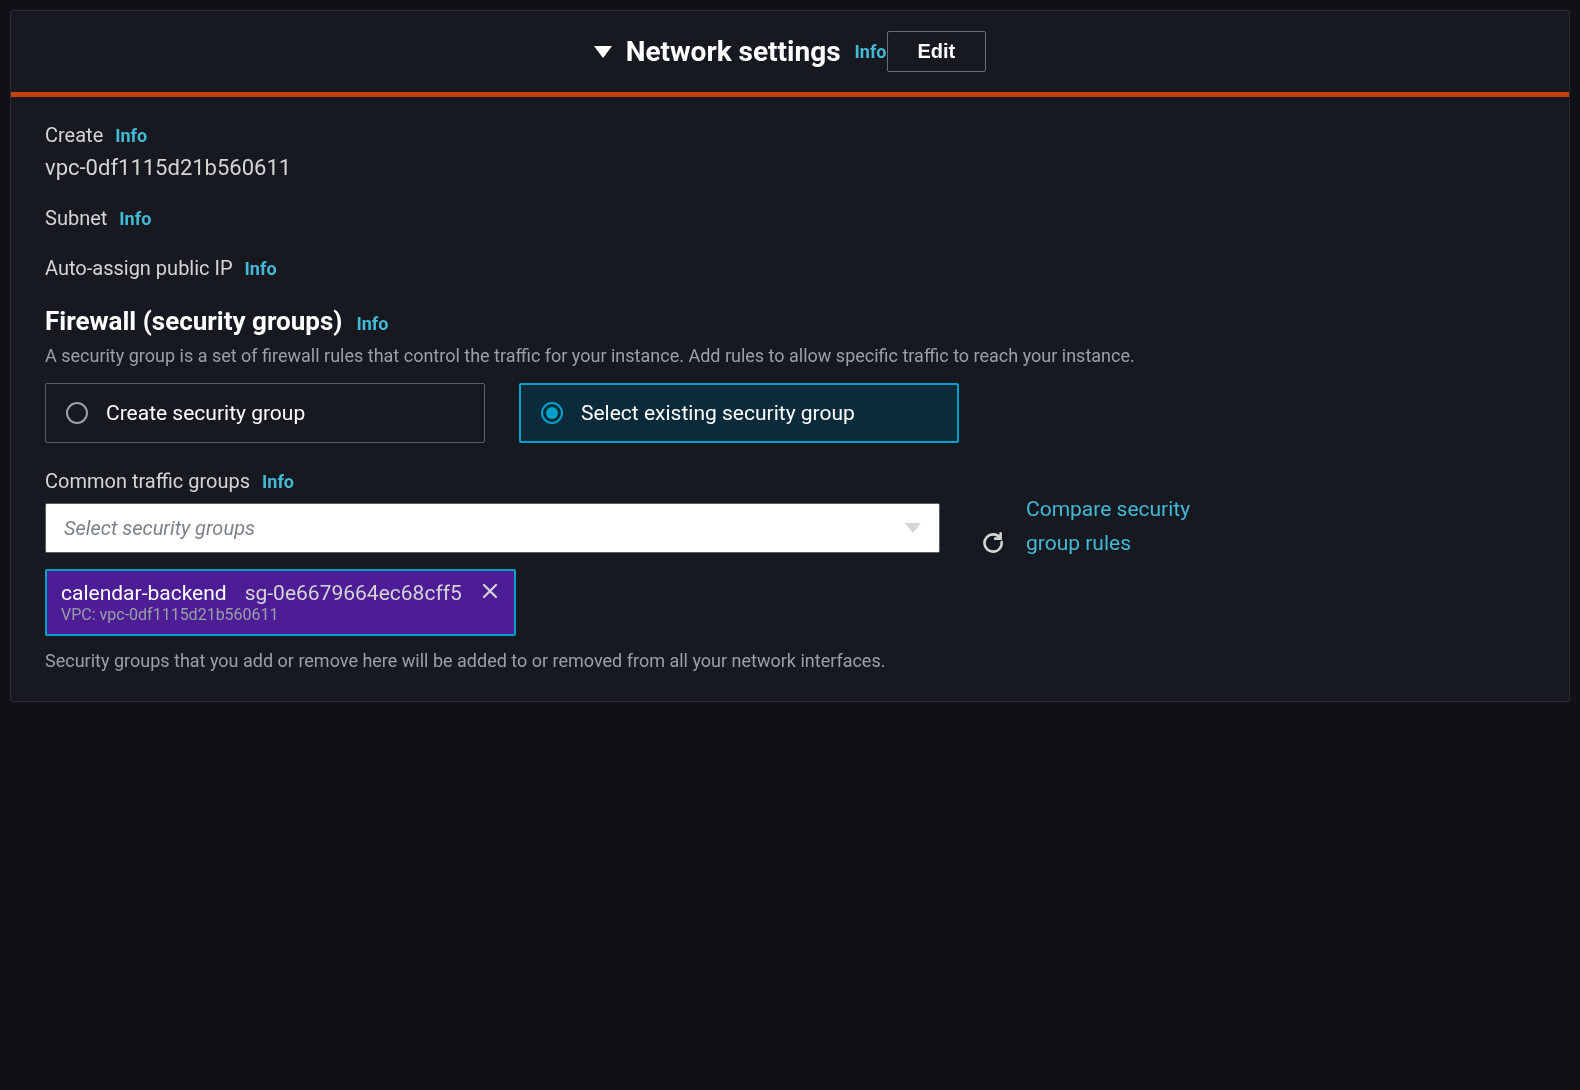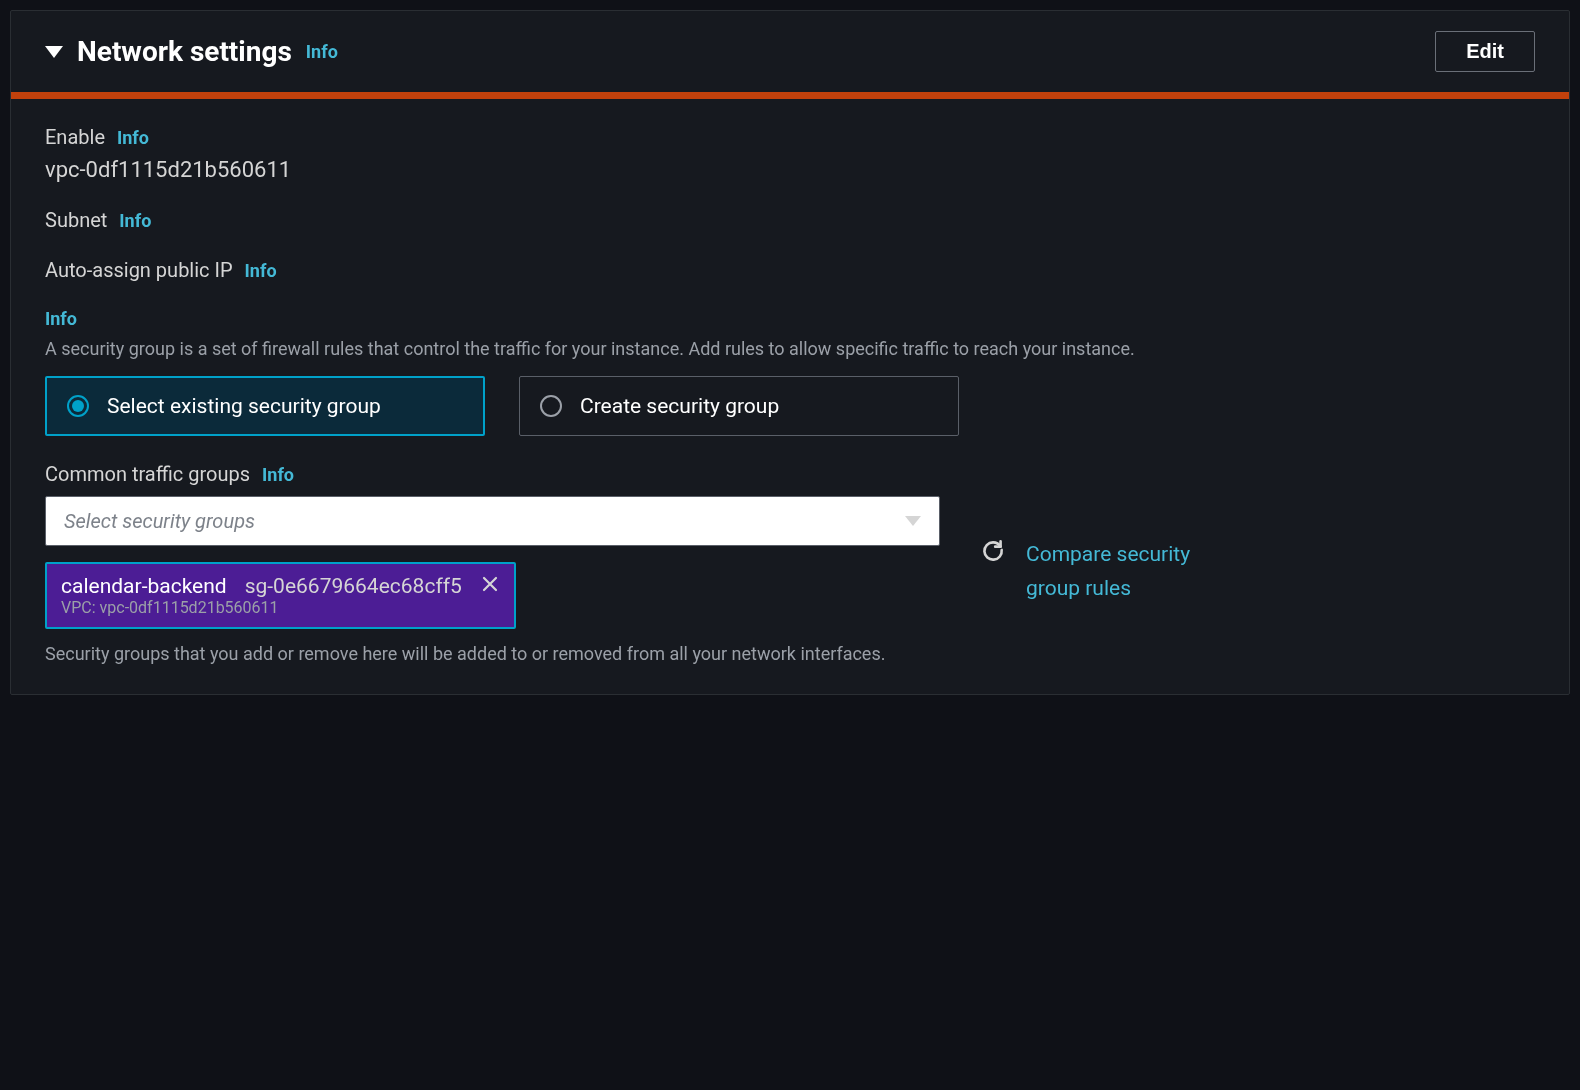--- a/index.html
+++ b/index.html
@@ -14,23 +14,23 @@
       padding: 10px;
     }
     .panel {
       background: #16191f;
       border: 1px solid #2a2e33;
       border-radius: 2px;
     }
     .panel-header {
       display: flex;
       align-items: center;
-      justify-content: space-between;
+      justify-content: center;
       padding: 20px 34px;
-      border-bottom: 7px solid #c2410c;
+      border-bottom: 5px solid #c2410c;
     }
     .panel-header-left {
       display: flex;
       align-items: center;
       gap: 14px;
     }
     .collapse-icon {
       width: 0;
       height: 0;
       border-left: 9px solid transparent;
@@ -208,23 +208,22 @@
       font-size: 16px;
       color: #9ba0a8;
     }
     .sg-note {
       font-size: 18px;
       color: #9ba0a8;
       margin-top: 14px;
     }
     .sg-right {
       display: flex;
-      align-items: flex-start;
+      align-items: flex-end;
       gap: 20px;
-      margin-top: 52px;
     }
     .refresh-icon {
       cursor: pointer;
       color: #d5d5d5;
     }
     .compare-link {
       color: #44b9d6;
       font-size: 21px;
       cursor: pointer;
       line-height: 1.6;
@@ -241,21 +240,21 @@
       <span class="panel-title">Network settings</span>
       <span class="info-link">Info</span>
     </div>
     <button class="edit-button">Edit</button>
   </div>
 
   <div class="panel-body">
 
     <div class="field-group">
       <div class="field-label-row">
-        <span class="field-label">Enable</span>
+        <span class="field-label">Create</span>
         <span class="info-link-small">Info</span>
       </div>
       <div class="field-value">vpc-0df1115d21b560611</div>
     </div>
 
     <div class="field-group">
       <div class="field-label-row">
         <span class="field-label">Subnet</span>
         <span class="info-link-small">Info</span>
       </div>
@@ -263,34 +262,35 @@
 
     <div class="field-group">
       <div class="field-label-row">
         <span class="field-label">Auto-assign public IP</span>
         <span class="info-link-small">Info</span>
       </div>
     </div>
 
     <div class="field-group">
       <div class="section-heading-row">
+        <span class="section-heading">Firewall (security groups)</span>
         <span class="info-link-small">Info</span>
       </div>
       <div class="section-desc">A security group is a set of firewall rules that control the traffic for your instance. Add rules to allow specific traffic to reach your instance.</div>
 
       <div class="radio-row">
+        <div class="radio-option">
+          <span class="radio-circle"></span>
+          <span>Create security group</span>
+        </div>
         <div class="radio-option selected">
           <span class="radio-circle checked">
               <span class="radio-dot"></span>
             </span>
           <span>Select existing security group</span>
-        </div>
-        <div class="radio-option">
-          <span class="radio-circle"></span>
-          <span>Create security group</span>
         </div>
       </div>
     </div>
 
     <div class="field-label-row" style="margin-bottom:0">
       <span class="field-label">Common traffic groups</span>
       <span class="info-link-small">Info</span>
     </div>
 
     <div class="sg-row">

